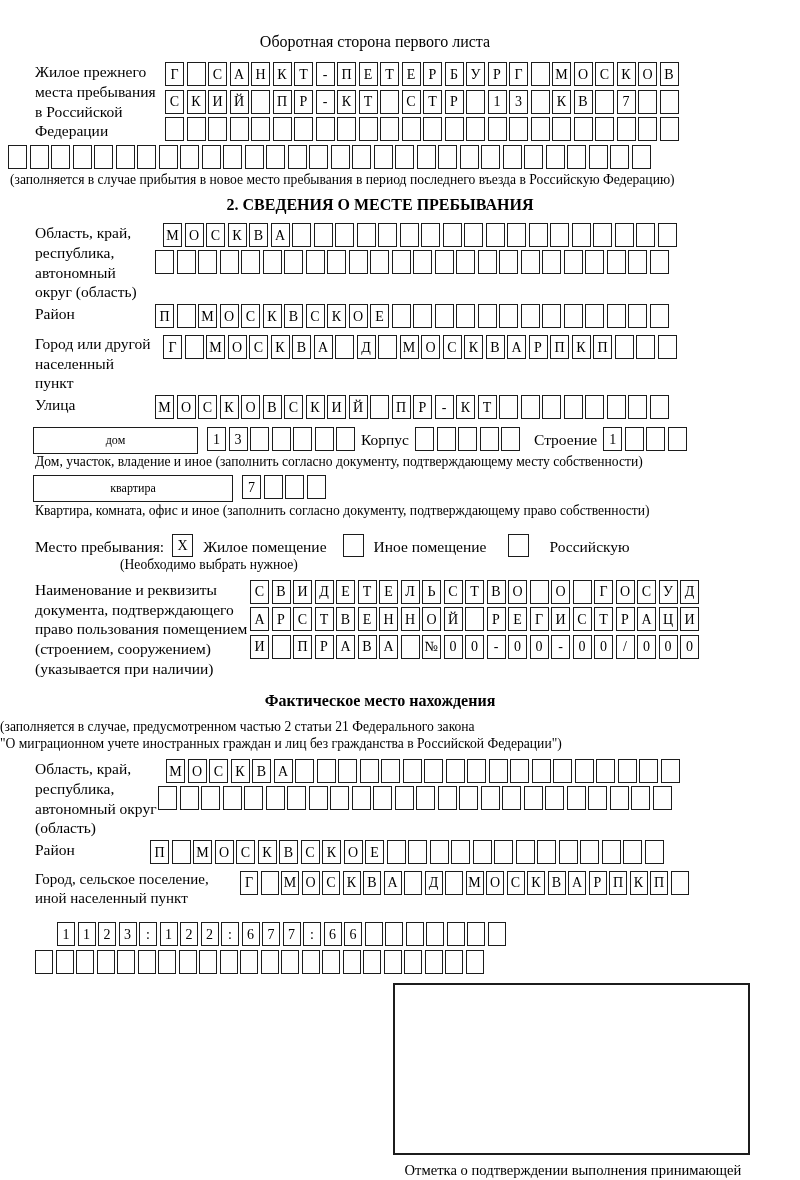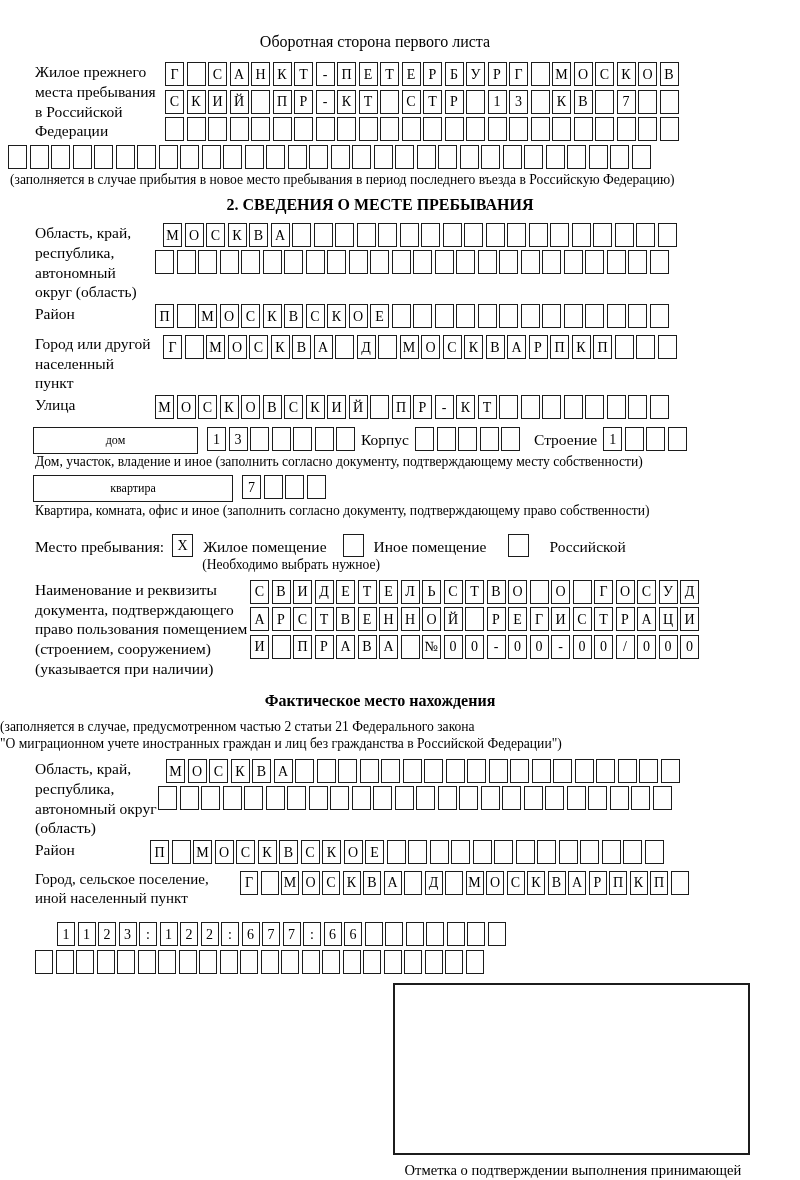--- a/index.html
+++ b/index.html
@@ -366,23 +366,23 @@
 </div>
 <div class="note" style="margin-left:35px">Квартира, комната, офис и иное (заполнить согласно документу, подтверждающему право собственности)</div>
 
 <div class="resrow">
   <span>Место пребывания:</span>
   <span class="cb" style="margin-left:8px">X</span>
   <span style="margin-left:10px">Жилое помещение</span>
   <span class="cb" style="margin-left:16px"></span>
   <span style="margin-left:10px">Иное помещение</span>
   <span class="cb" style="margin-left:22px"></span>
-  <span style="margin-left:20px">Российской</span>
-</div>
-<div class="note" style="margin-left:120px; width:260px; text-align:right">(Необходимо выбрать нужное)</div>
+  <span style="margin-left:20px">Российскую</span>
+</div>
+<div class="note" style="margin-left:120px; width:260px; text-align:left">(Необходимо выбрать нужное)</div>
 
 <div class="field mt6">
   <div class="flabel" style="width:215px">Наименование и реквизиты документа, подтверждающего право пользования помещением (строением, сооружением) (указывается при наличии)</div>
   <div class="cellcol">
     <div class="cells">
         <span class="cell">С</span>
         <span class="cell">В</span>
         <span class="cell">И</span>
         <span class="cell">Д</span>
         <span class="cell">Е</span>

